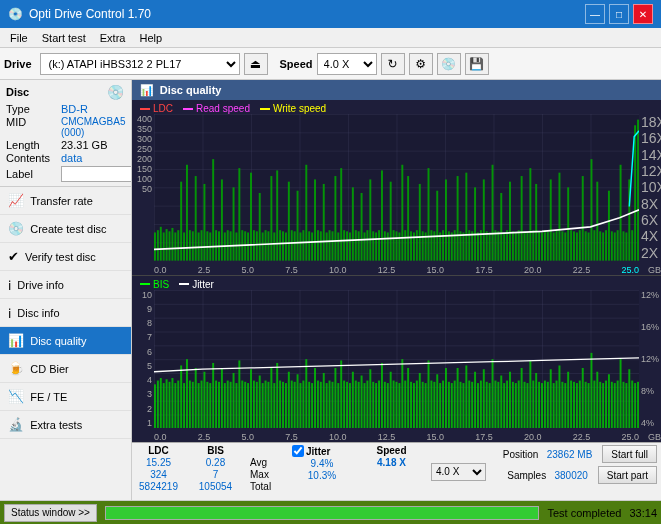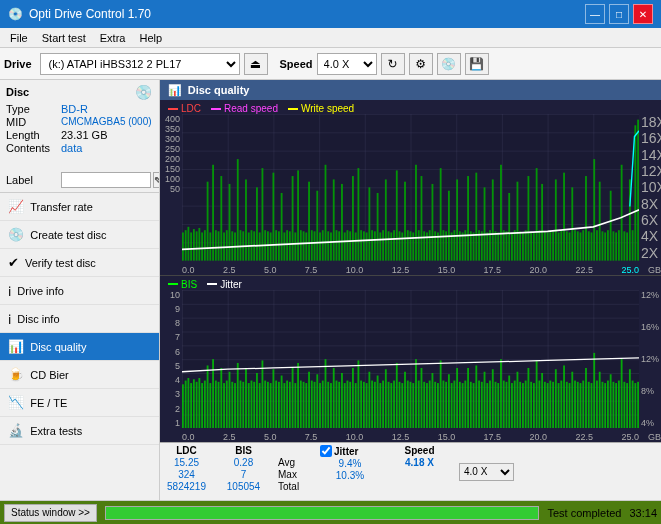--- a/index.html
+++ b/index.html
@@ -83,21 +83,21 @@
     }
 
     
     .main {
       display: flex;
       height: calc(524px - 28px - 20px - 32px - 24px);
     }
 
     
     .sidebar {
-      width: 160px;
+      width: 132px;
       background: #f0f0f0;
       border-right: 1px solid #ccc;
       display: flex;
       flex-direction: column;
       overflow: hidden;
     }
 
     
     .disc-panel {
       background: #f0f0f0;
@@ -116,21 +116,21 @@
       display: flex;
       font-size: 11px;
       margin-bottom: 1px;
     }
     .disc-key { color: #000; width: 55px; flex-shrink: 0; }
     .disc-val { color: #0066cc; }
     .disc-val.black { color: #000; }
     .label-row {
       display: flex;
       align-items: center;
-      margin-top: 18px;
+      margin-top: 2px;
     }
     .label-input {
       height: 16px;
       border: 1px solid #aaa;
       width: 90px;
       font-size: 10px;
       padding: 0 2px;
     }
     .label-btn {
       width: 18px; height: 16px;
@@ -908,20 +908,38 @@
           <span class="bottom-stat-val" style="color:#0066cc;font-weight:bold;">4.18 X</span>
         </div>
 
         <div class="bottom-stat-col" style="justify-content:center;">
           <select class="speed-dropdown">
             <option>4.0 X</option>
           </select>
         </div>
       </div>
 
+      <div class="bottom-right">
+        <div style="display:flex;gap:10px;align-items:center;font-size:10px;">
+          <div>
+            <span>Position</span>
+            <span>&nbsp;</span>
+            <span style="color:#0066cc;">23862 MB</span>
+          </div>
+          <button class="start-full-btn">Start full</button>
+        </div>
+        <div style="display:flex;gap:10px;align-items:center;font-size:10px;">
+          <div>
+            <span>Samples</span>
+            <span>&nbsp;</span>
+            <span style="color:#0066cc;">380020</span>
+          </div>
+          <button class="start-part-btn">Start part</button>
+        </div>
+      </div>
     </div>
   </div>
 </div>
 
 <div class="statusbar">
   <button class="status-window-btn">Status window &gt;&gt;</button>
   <div class="progress-bar-container">
     <div class="progress-bar-fill" style="width:100%;"></div>
   </div>
   <span class="status-text">Test completed</span>

